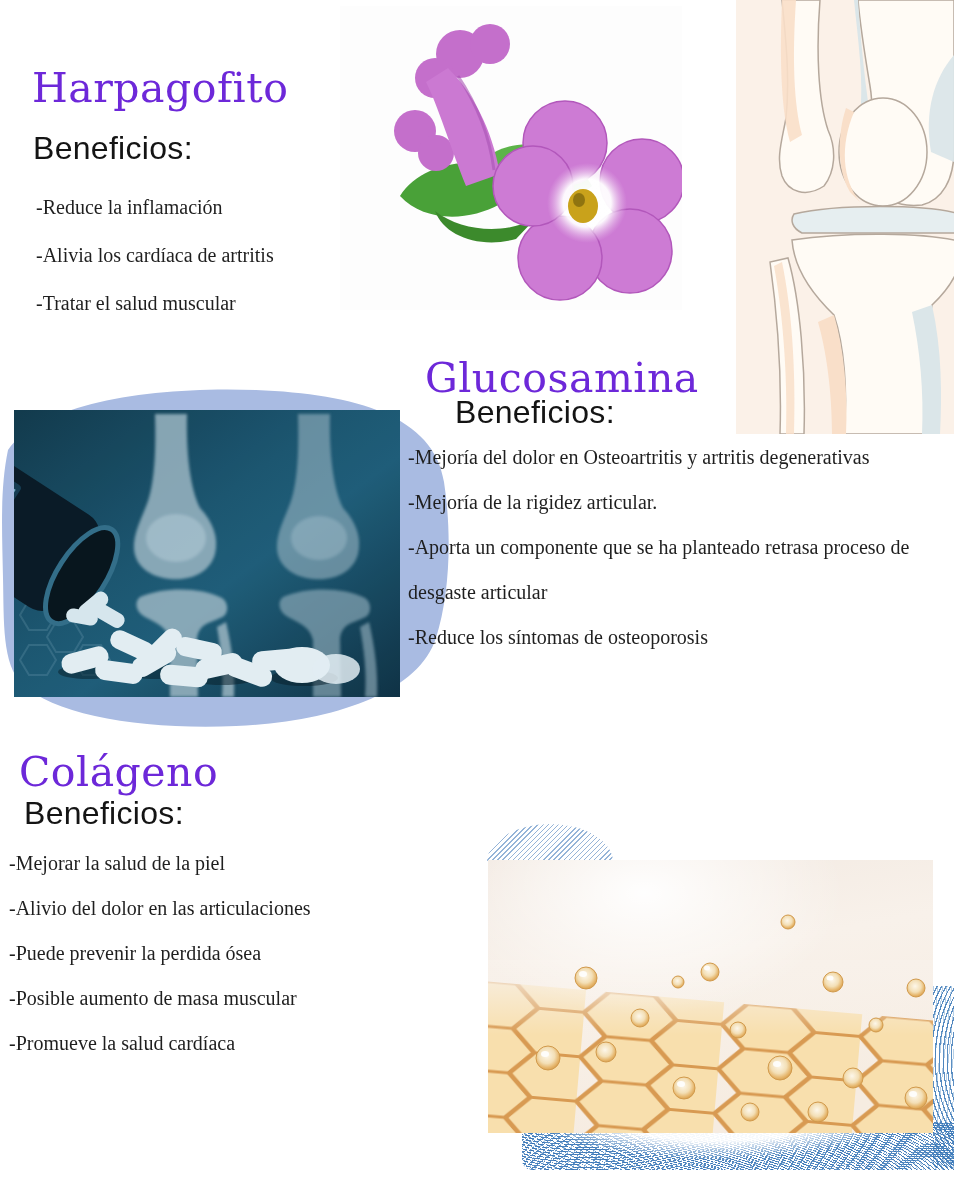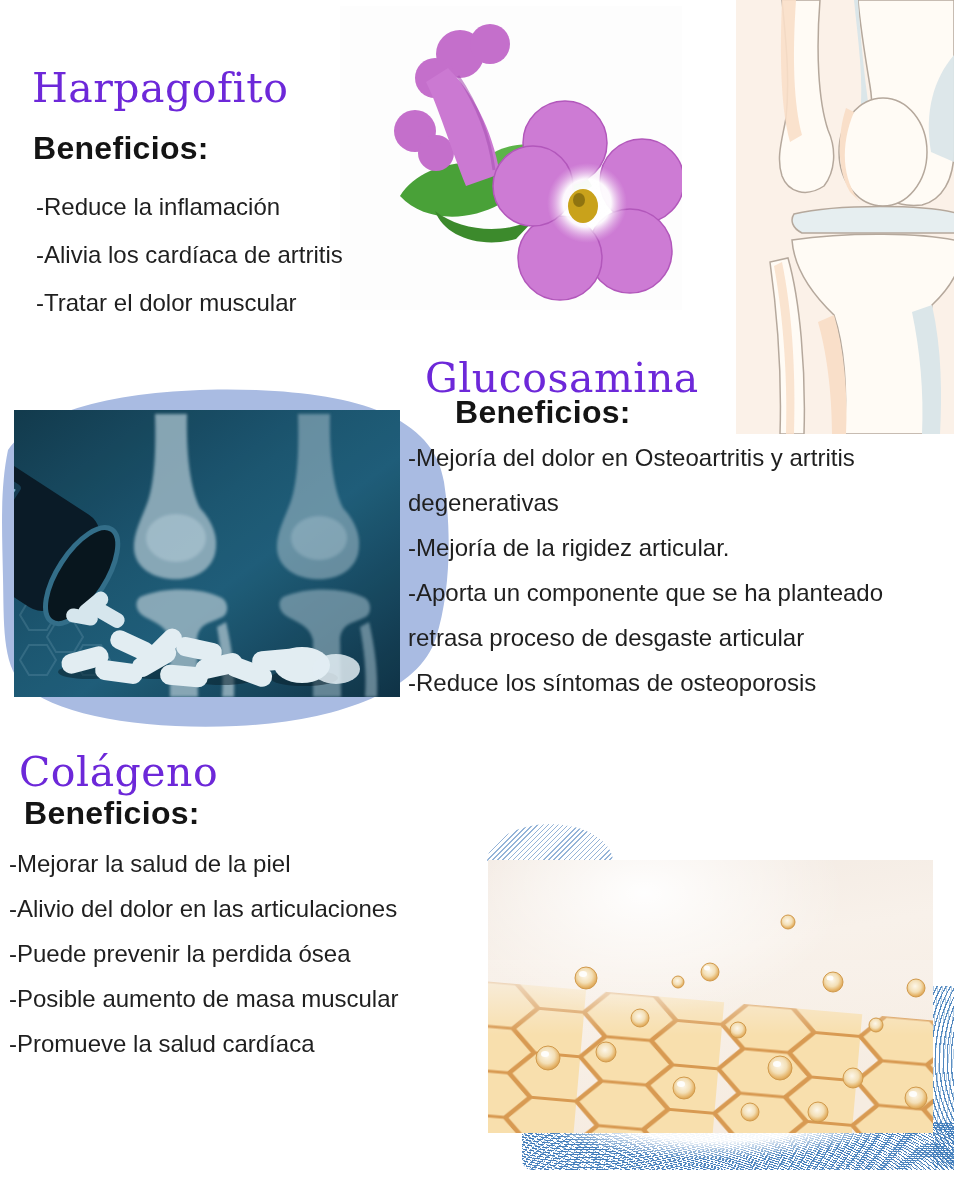--- a/index.html
+++ b/index.html
@@ -6,26 +6,26 @@
   #canvas{
     position:relative;width:954px;height:1199px;background:#ffffff;
     overflow:hidden;font-family:"Liberation Serif",serif;color:#1c1c1c;
   }
   .abs{position:absolute;}
   .title{
     font-family:"DejaVu Serif",serif;font-weight:400;font-size:41px;
     letter-spacing:0.5px;color:#6d28d9;white-space:nowrap;line-height:1.1;
   }
   .benefits-label{
-    font-family:"Liberation Sans",sans-serif;font-weight:700;font-size:32px;
+    font-family:"Liberation Sans",sans-serif;font-weight:400;font-size:32px;
     letter-spacing:0.3px;color:#141414;white-space:nowrap;line-height:1.1;
   }
   ul.benefits{
     list-style:none;margin:0;padding:0;position:absolute;
-    font-family:Liberation Sans, sans-serif;font-size:24px;line-height:45px;color:#1f1f1f;
+    font-family:Liberation Serif, serif;font-size:20px;line-height:45px;color:#1f1f1f;
   }
   ul.benefits.loose{line-height:48px;}
   
   .photo{position:absolute;overflow:hidden;}
   .photo svg{display:block;}
   
   .wave-bottom{
     left:522px;top:1122px;width:432px;height:48px;z-index:1;
     background:
       radial-gradient(ellipse 260px 60px at 45% -10%, rgba(255,255,255,.95) 40%, rgba(255,255,255,0) 70%),
@@ -107,21 +107,21 @@
       <ellipse cx="239" cy="194" rx="6" ry="7" fill="#8f7410"></ellipse>
     </svg>
   </div>
 
   <section>
     <h1 class="abs title z3" style="left:32px;top:66px;margin:0;">Harpagofito</h1>
     <div class="abs benefits-label z3" style="left:33px;top:131px;">Beneficios:</div>
     <ul class="benefits loose z3" style="left:36px;top:183px;width:430px;">
       <li>-Reduce la inflamación</li>
       <li>-Alivia los cardíaca de artritis</li>
-      <li>-Tratar el dolor muscular</li>
+      <li>-Tratar el salud muscular</li>
     </ul>
   </section>
 
   <svg class="abs" style="left:-2px;top:382px;z-index:1;" width="458" height="352" viewBox="0 0 458 352">
     <path d="M10,68 C42,22 150,4 258,8 C358,12 436,34 446,100 C454,152 452,212 438,256 C420,312 332,340 238,344 C146,348 58,334 24,302 C4,282 6,240 5,196 C4,148 2,106 10,68 Z" fill="#a9bbe2"></path>
   </svg>
 
   <div class="photo z2" style="left:14px;top:410px;width:386px;height:287px;">
     <svg width="386" height="287" viewBox="0 0 386 287">
       <defs>

